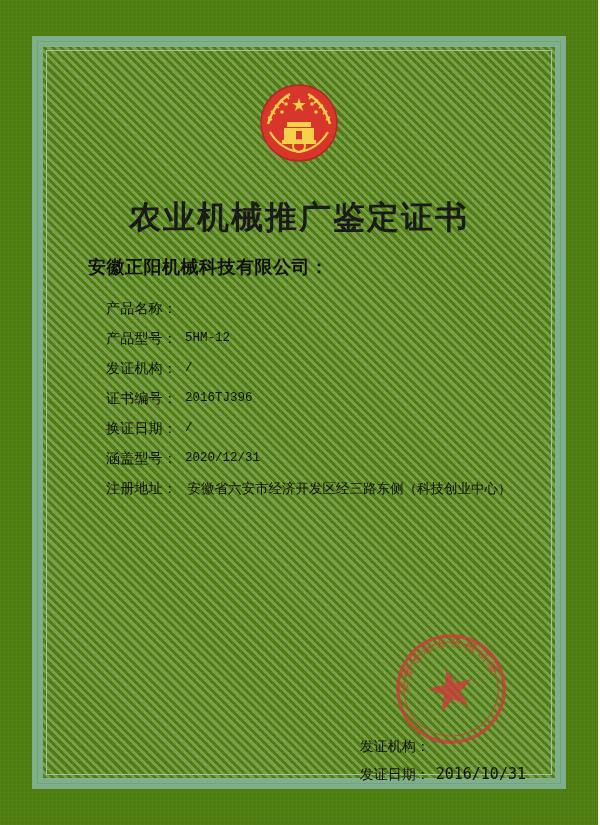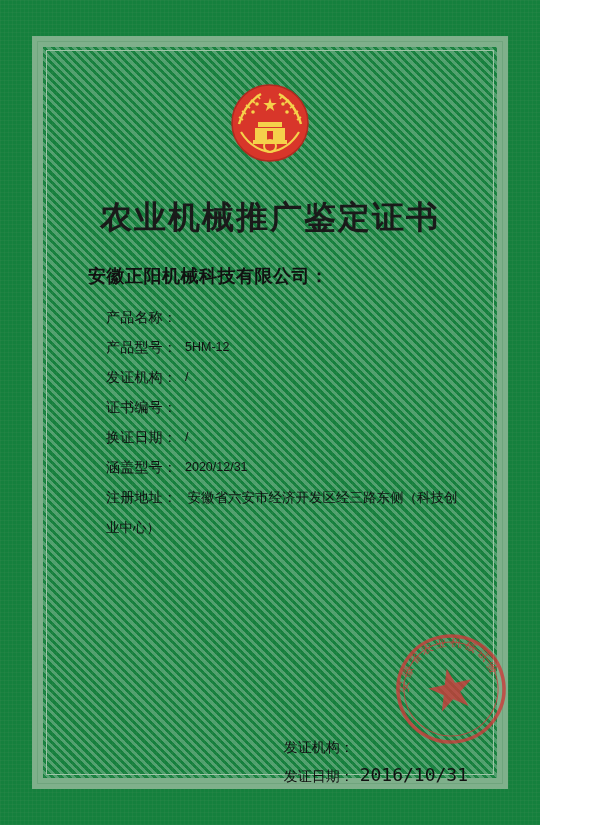--- a/index.html
+++ b/index.html
@@ -9,23 +9,23 @@
   }
   body {
     width: 600px;
     height: 825px;
     font-family: "Liberation Sans", sans-serif;
     overflow: hidden;
   }
 
   .certificate {
     position: relative;
-    width: 540px;
+    width: 598px;
     height: 825px;
-    background: #15803d;
+    background: #4d7c0f;
     box-sizing: border-box;
   }
 
   
   .border-outer {
     position: absolute;
     left: 32px;
     top: 36px;
     right: 32px;
     bottom: 36px;
@@ -106,21 +106,20 @@
     right: 72px;
     top: 255px;
   }
   .company {
     font-family: "DejaVu Sans", "Liberation Sans", sans-serif;
     font-size: 18px;
     font-weight: bold;
     color: #111;
     margin-bottom: 10px;
     letter-spacing: 0.5px;
-    margin-top: 9px;
   }
   .statement {
     font-family: "DejaVu Sans", "Liberation Sans", sans-serif;
     font-size: 14.5px;
     color: #111;
     line-height: 31px;
     text-indent: 29px;
     letter-spacing: 0.2px;
   }
 
@@ -135,21 +134,21 @@
     color: #111;
     line-height: 30px;
     padding-left: 18px;
   }
   .field-label {
     white-space: nowrap;
     letter-spacing: 0.2px;
   }
   .field-value {
     margin-left: 8px;
-    font-family: Liberation Sans, sans-serif;
+    font-family: Liberation Mono, monospace;
     font-size: 12.5px;
   }
   .field-value.cjk {
     font-family: "DejaVu Sans", "Liberation Sans", sans-serif;
     font-size: 13.5px;
   }
   .field-row.wrap {
     display: block;
     padding-left: 18px;
   }
@@ -176,21 +175,21 @@
     font-family: "DejaVu Sans", "Liberation Sans", sans-serif;
     font-size: 14px;
     color: #111;
     line-height: 28px;
   }
   .footer-row {
     white-space: nowrap;
   }
   .footer-row .val {
     font-family: "DejaVu Sans Mono", "Liberation Mono", monospace;
-    font-size: 18px;
+    font-size: 15px;
     margin-left: 6px;
   }
 </style>
 </head>
 <body>
 
 <div class="certificate">
 
   <div class="paper-texture"></div>
 
@@ -255,20 +254,21 @@
         <span class="field-value">5HM-12</span>
       </div>
 
       <div class="field-row">
         <span class="field-label">发证机构：</span>
         <span class="field-value">/</span>
       </div>
 
       <div class="field-row">
         <span class="field-label">证书编号：</span>
+        <span class="field-value">2016TJ396</span>
       </div>
 
       <div class="field-row">
         <span class="field-label">换证日期：</span>
         <span class="field-value">/</span>
       </div>
 
       <div class="field-row">
         <span class="field-label">涵盖型号：</span>
         <span class="field-value">2020/12/31</span>

